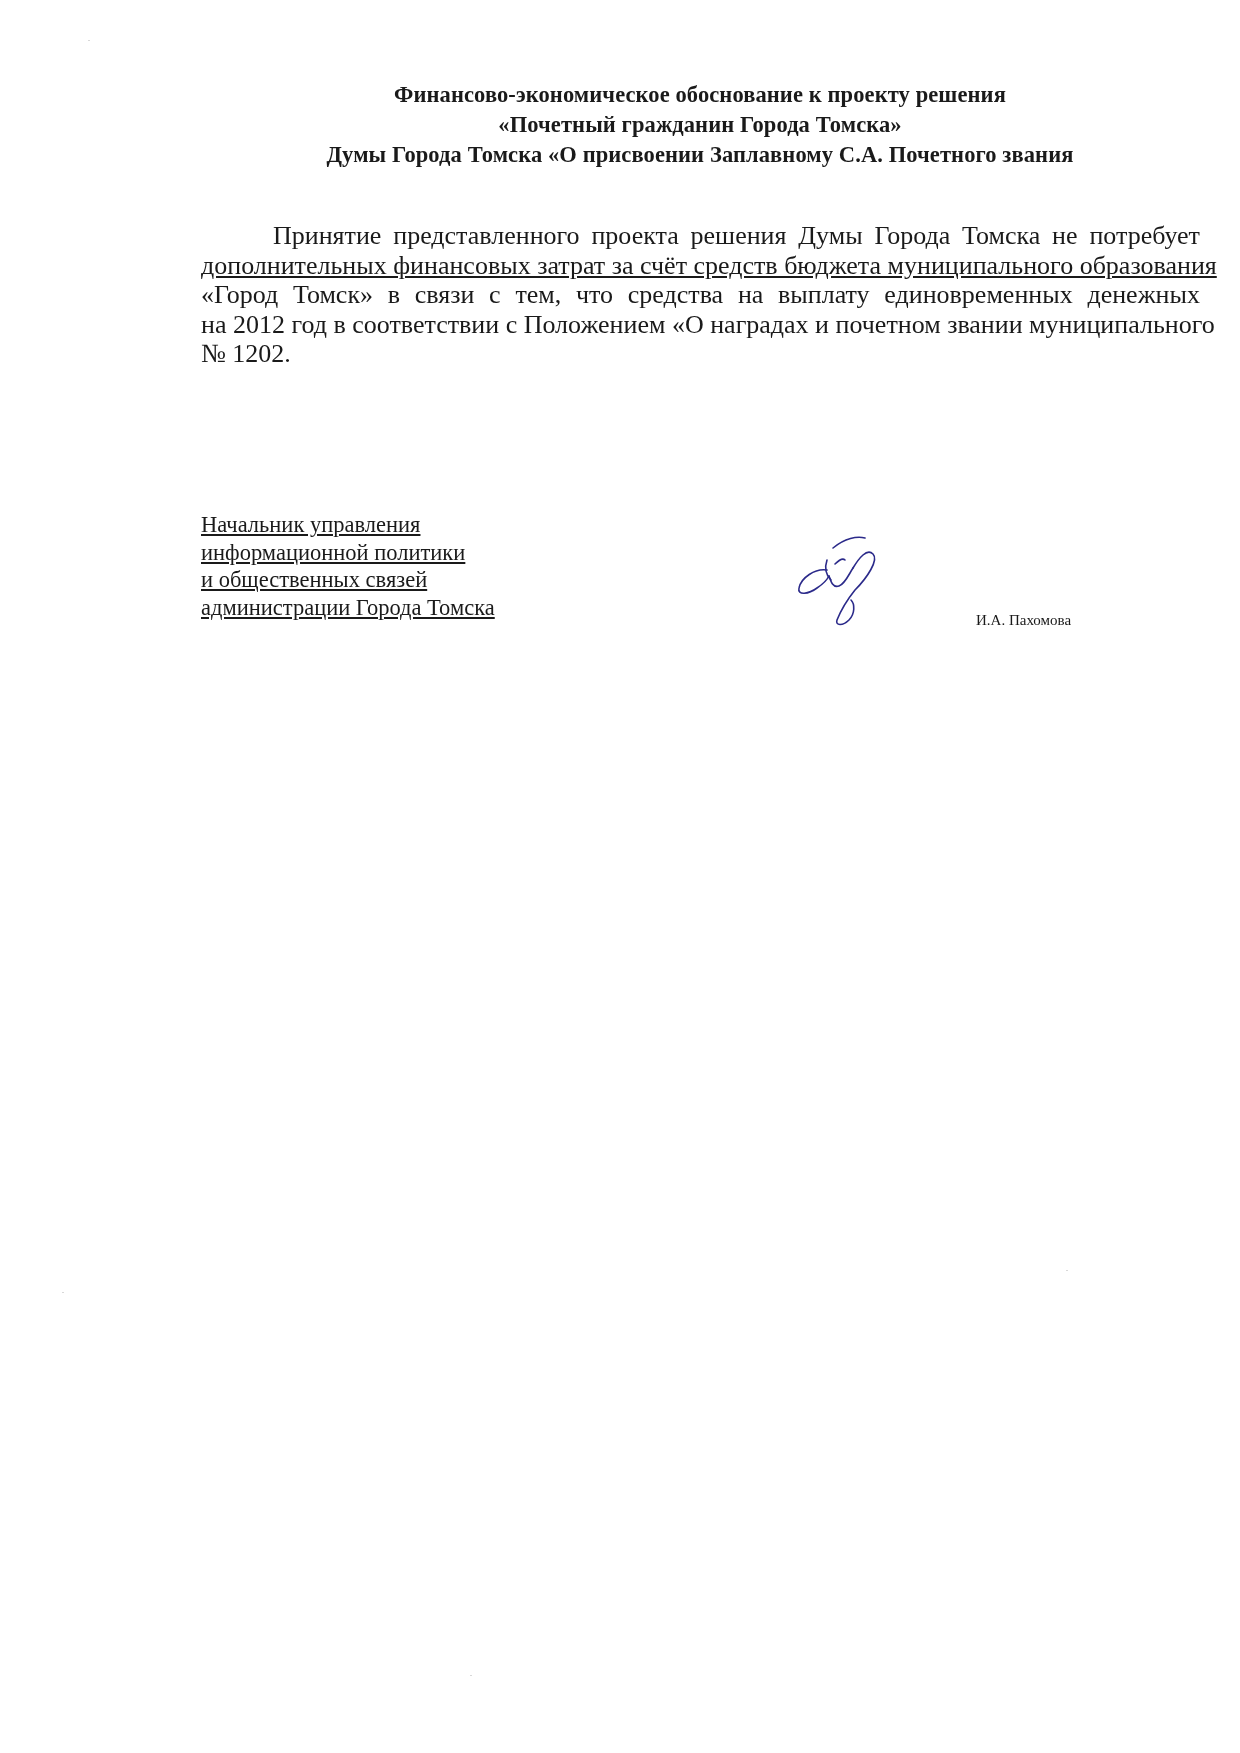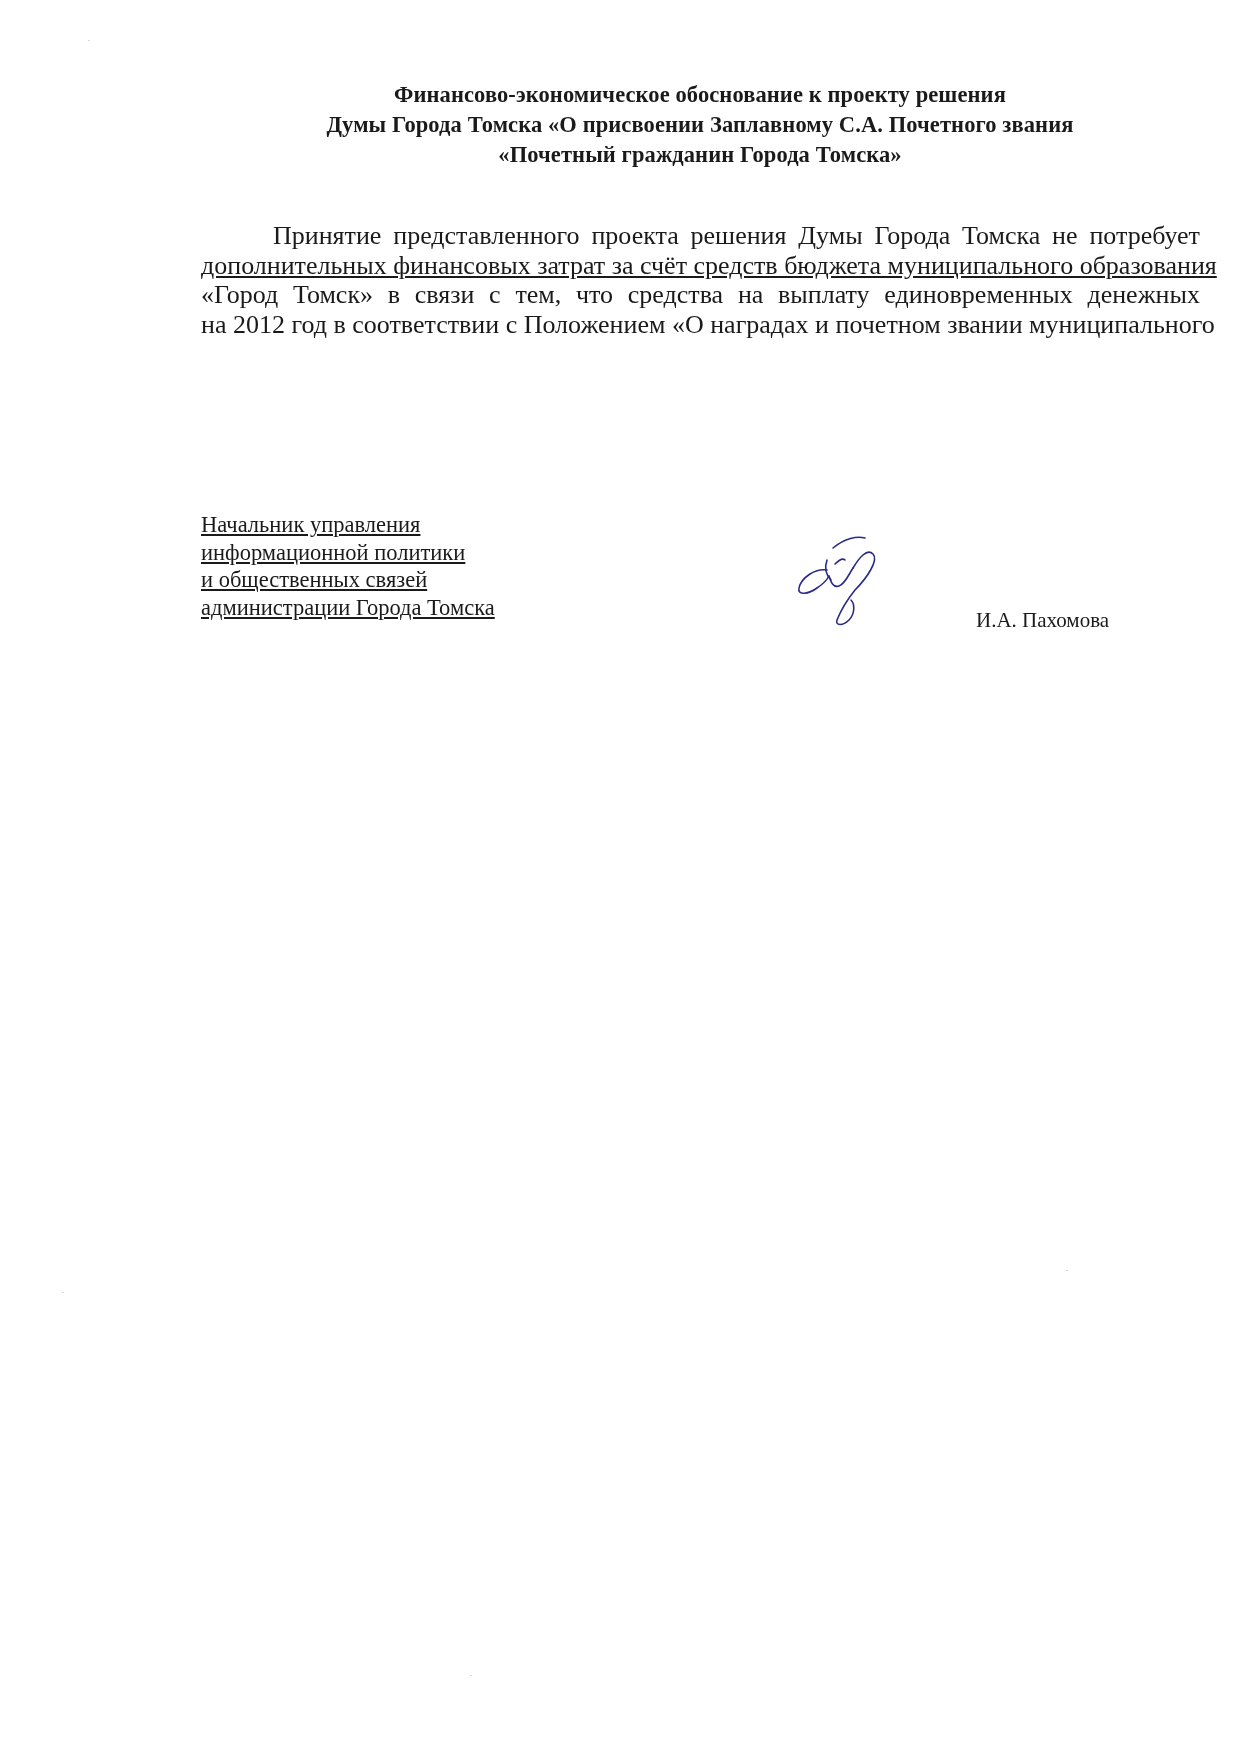--- a/index.html
+++ b/index.html
@@ -13,42 +13,43 @@
 
   .body-text { position: absolute; left: 201px; width: 999px; top: 221px;
                font-size: 26px; line-height: 29.6px; text-align: justify; }
   .body-text .line { display: block; text-align: justify; text-align-last: justify; white-space: nowrap; height: 29.6px; }
   .body-text .line.first { padding-left: 72px; }
   .body-text .line.last { text-align-last: left; }
 
   .sign-block { position: absolute; left: 201px; top: 511px; font-size: 22.5px; line-height: 27.5px; }
   .sign-block div { white-space: nowrap; text-decoration: underline; }
 
-  .signer-name { position: absolute; left: 976px; top: 606px; font-size: 21px; line-height: 28px; white-space: nowrap; }
+  .signer-name { position: absolute; left: 976px; top: 606px; font-size: 15px; line-height: 28px; white-space: nowrap; }
 
   .signature { position: absolute; left: 795px; top: 530px; width: 100px; height: 100px; }
 
   .scan-dot { position: absolute; width: 2px; height: 1px; background: #d8d8d8; }
 </style>
 </head>
 <body>
 
 <div class="page">
 
   <div class="title">
     <div>Финансово-экономическое обоснование к проекту решения</div>
+    <div>«Почетный гражданин Города Томска»</div>
     <div>Думы Города Томска «О присвоении Заплавному С.А. Почетного звания</div>
-    <div>«Почетный гражданин Города Томска»</div>
   </div>
 
   <div class="body-text">
     <span class="line first" style="text-align-last: justify;">Принятие представленного проекта решения Думы Города Томска не потребует</span>
     <span class="line" style="text-align-last: justify; text-decoration: underline;">дополнительных финансовых затрат за счёт средств бюджета муниципального образования</span>
     <span class="line" style="text-align-last: justify;">«Город Томск» в связи с тем, что средства на выплату единовременных денежных</span>
     <span class="line" style="text-align-last: justify;">на 2012 год в соответствии с Положением «О наградах и почетном звании муниципального</span>
+    <span class="line last">№ 1202.</span>
   </div>
 
   <div class="sign-block">
     <div>Начальник управления</div>
     <div>информационной политики</div>
     <div>и общественных связей</div>
     <div>администрации Города Томска</div>
   </div>
 
   <svg class="signature" viewBox="0 0 100 100">

